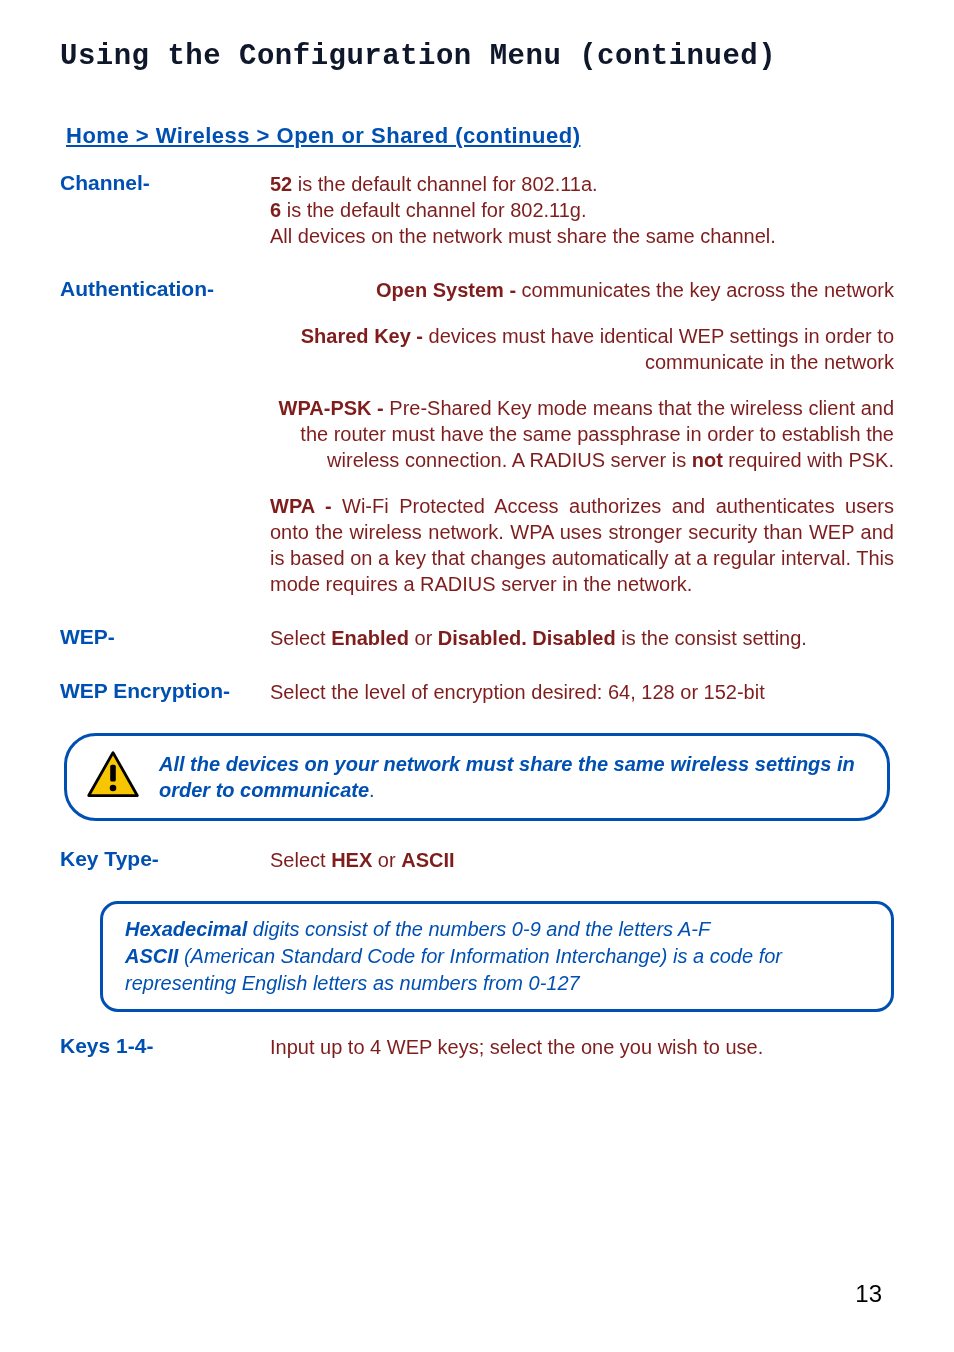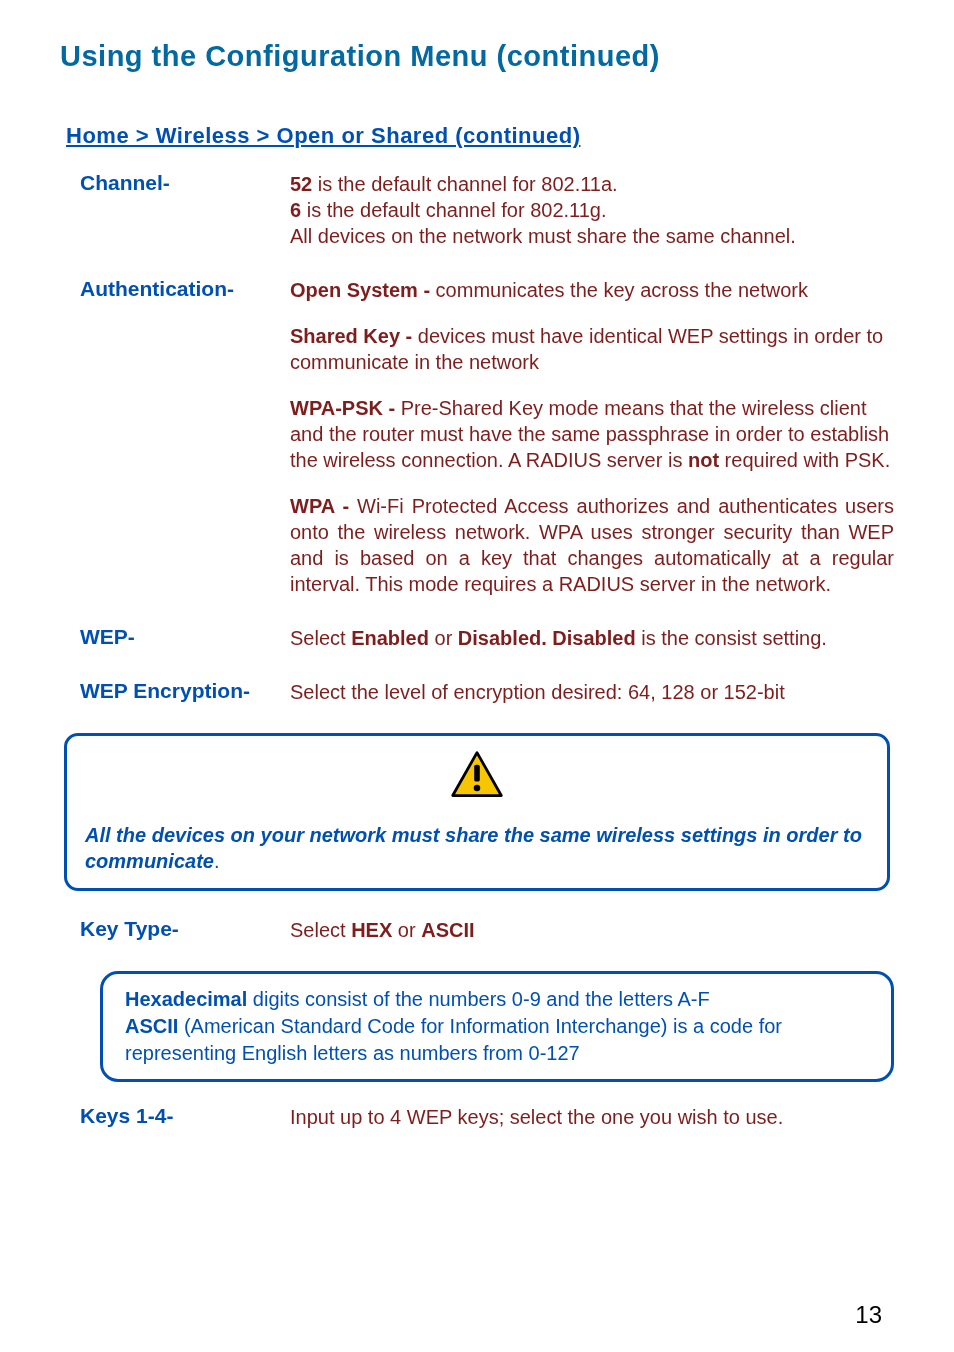--- a/index.html
+++ b/index.html
@@ -6,99 +6,100 @@
     body {
       width: 954px;
       height: 1352px;
       background: #ffffff;
       font-family: Arial, Helvetica, sans-serif;
       padding: 40px 60px;
       color: #000000;
       position: relative;
     }
     .page-title {
-      color: #0369a1;
+      color: #0f172a;
       font-size: 29px;
       font-weight: bold;
       margin-bottom: 50px;
       letter-spacing: 0.5px;
+      font-family: Liberation Mono, monospace;
     }
     .breadcrumb {
       color: #0050b3;
       font-size: 22px;
       font-weight: bold;
       margin-bottom: 22px;
       letter-spacing: 0.5px;
       padding-left: 6px;
       text-decoration: underline;
     }
     .row {
       display: flex;
       margin-bottom: 28px;
-      margin-left: 20px;
     }
     .label-col {
       width: 210px;
       flex-shrink: 0;
       color: #0050b3;
       font-size: 21px;
       font-weight: bold;
     }
     .content-col {
       flex: 1;
       font-size: 20px;
       line-height: 1.3;
       color: #7f1d1d;
     }
     .content-col p {
       margin-bottom: 20px;
+      text-align: right;
     }
     .content-col p:last-child {
       margin-bottom: 0;
     }
     .content-col b {
       font-weight: bold;
     }
     .note-box-1 {
       border: 3px solid #0050b3;
-      border-radius: 14px;
+      border-radius: 32px;
       padding: 14px 18px 14px 18px;
       margin: 10px 4px 26px 4px;
       display: flex;
       align-items: center;
       gap: 18px;
-      flex-direction: column;
     }
     .warning-icon svg {
       width: 56px;
       height: 50px;
       flex-shrink: 0;
     }
     .note-text {
       color: #0050b3;
       font-style: italic;
       font-weight: bold;
       font-size: 20px;
       line-height: 1.3;
     }
     .note-box-2 {
       border: 3px solid #0050b3;
       border-radius: 18px;
       padding: 12px 22px;
       margin: 14px 0 22px 40px;
       color: #0050b3;
+      font-style: italic;
       font-size: 20px;
       line-height: 1.35;
     }
     .note-box-2 b {
       font-weight: bold;
     }
     .page-number {
       position: absolute;
-      bottom: 23px;
+      bottom: 44px;
       right: 72px;
       font-size: 24px;
       color: #000000;
     }
   </style>
 </head>
 <body>
 
 <h1 class="page-title">Using the Configuration Menu (continued)</h1>
 

